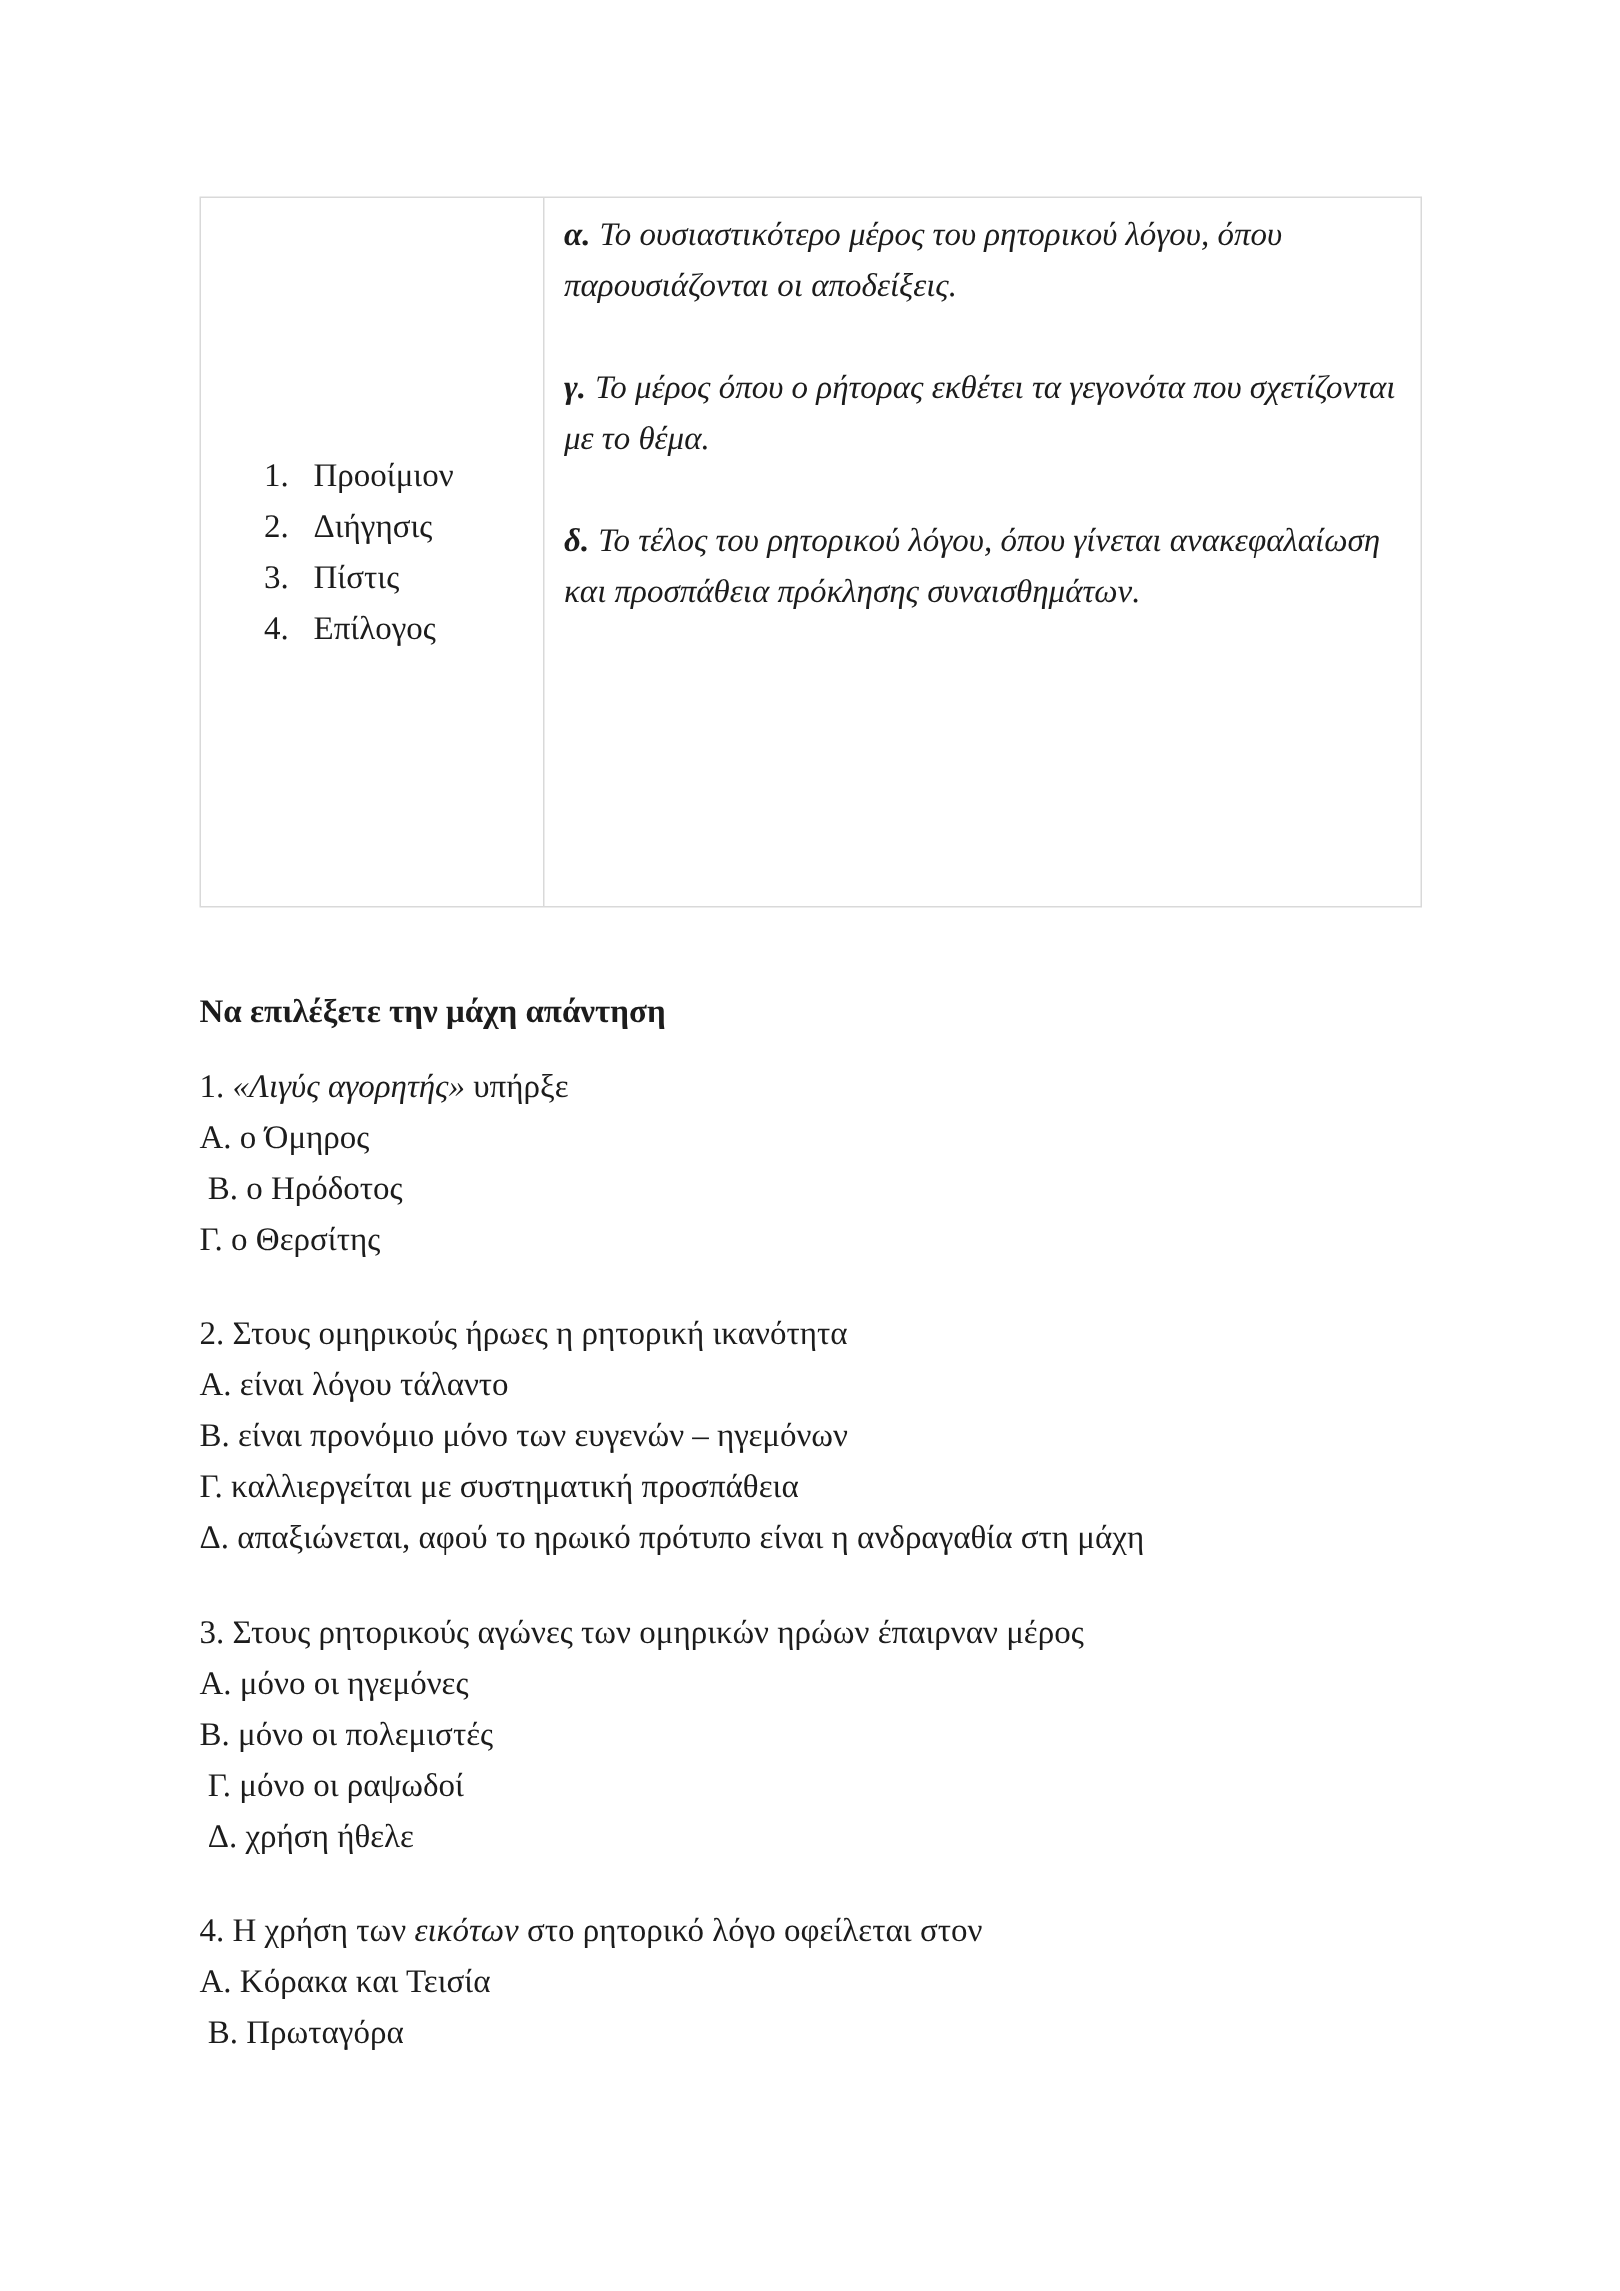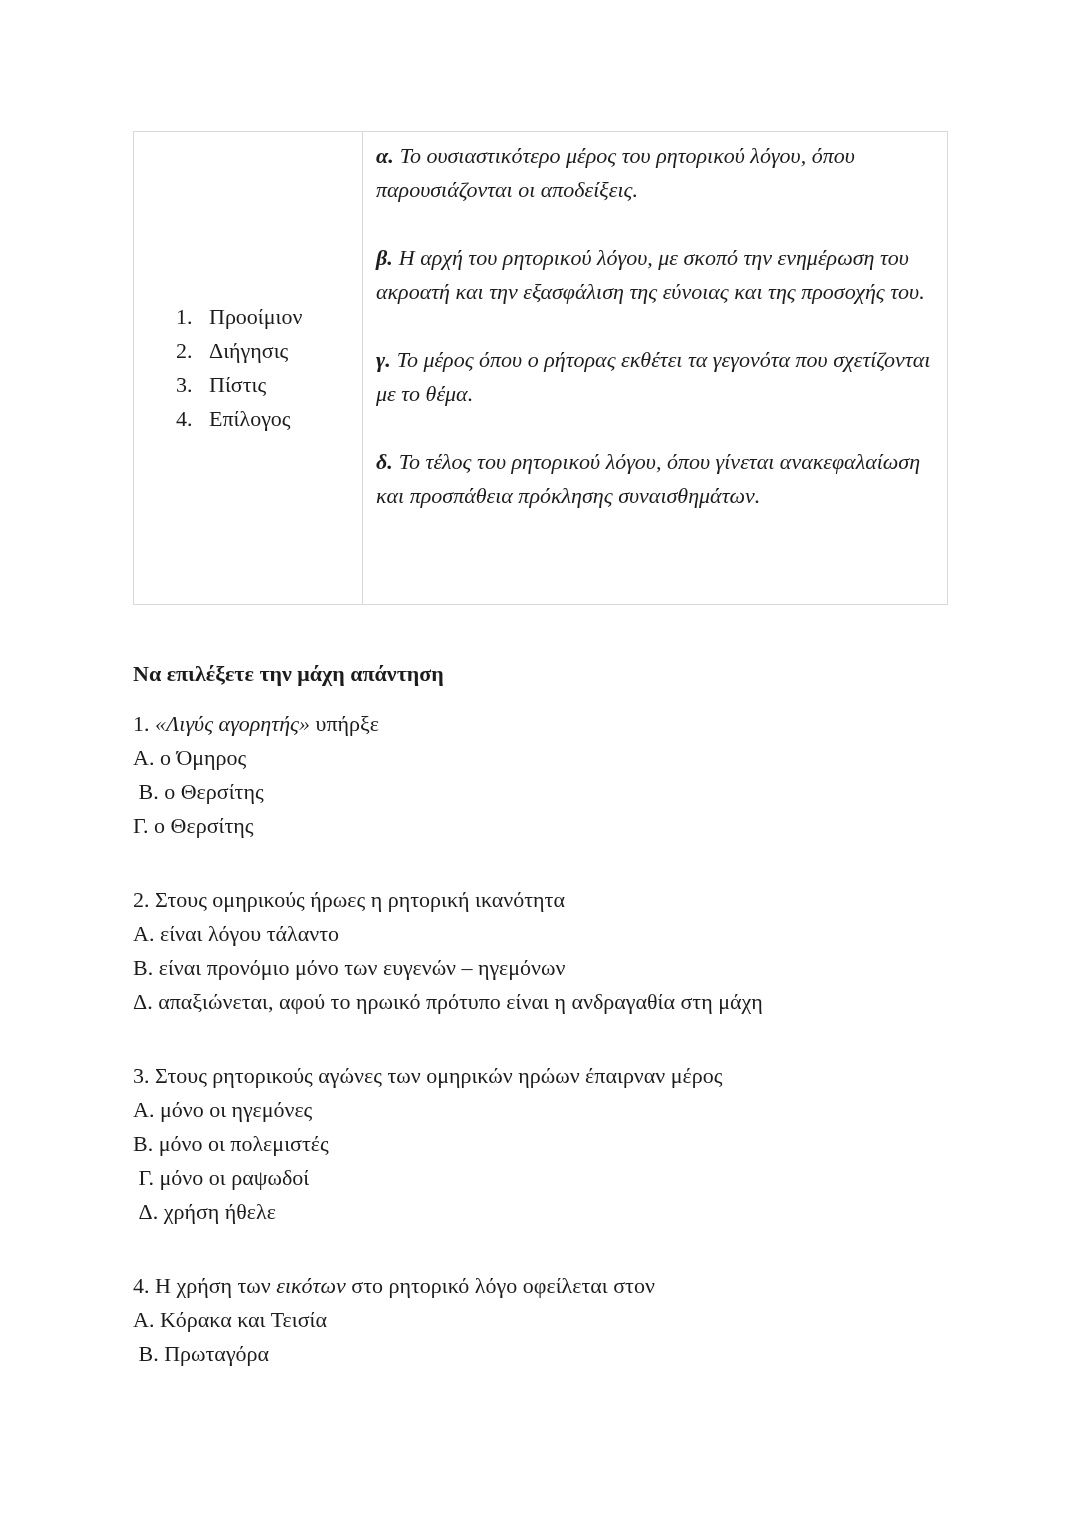--- a/index.html
+++ b/index.html
@@ -65,21 +65,21 @@
     margin-right: 6px;
   }
   
   .quiz-heading {
     font-weight: bold;
     margin-top: 52px;
     margin-bottom: 16px;
     white-space: pre-wrap;
   }
   .question-block { margin: 0; }
-  .question-block + .question-block { margin-top: 40px; }
+  .question-block + .question-block { margin-top: 29px; }
   .q-line, .q-option {
     white-space: pre-wrap;
     line-height: 34px;
   }
   .q-italic { font-style: italic; }
 </style>
 </head>
 <body>
 
 <div class="page">
@@ -102,44 +102,42 @@
         <div class="list-row">
           <span class="list-num">4.</span>
           <span>Επίλογος</span>
         </div>
       </div>
       <div class="match-cell-right">
         <p class="match-para">
           <span class="match-letter">α.</span><span>Το ουσιαστικότερο μέρος του ρητορικού λόγου, όπου παρουσιάζονται οι αποδείξεις.</span>
         </p>
         <p class="match-para">
-          <span class="match-letter">β.</span><span>Η αρχή του ρητορικού λόγου, με σκοπό την ενημέρωση του ακροατή και την εξασφάλιση της εύνοιας και της προσοχής του.</span>
-        </p>
-        <p class="match-para">
           <span class="match-letter">γ.</span><span>Το μέρος όπου ο ρήτορας εκθέτει τα γεγονότα που σχετίζονται με το θέμα.</span>
         </p>
         <p class="match-para">
           <span class="match-letter">δ.</span><span>Το τέλος του ρητορικού λόγου, όπου γίνεται ανακεφαλαίωση και προσπάθεια πρόκλησης συναισθημάτων.</span>
         </p>
       </div>
     </div>
 
     <div class="quiz-heading">Να επιλέξετε την μάχη απάντηση</div>
 
     <div class="question-block">
       <div class="q-line"><span>1. </span><span class="q-italic">«Λιγύς αγορητής»</span><span> υπήρξε</span></div>
       <div class="q-option">Α. ο Όμηρος</div>
-      <div class="q-option"> Β. ο Θερσίτης</div>
+      <div class="q-option"> Β. ο Ηρόδοτος</div>
       <div class="q-option">Γ. ο Θερσίτης</div>
     </div>
 
     <div class="question-block">
       <div class="q-line"><span>2. Στους ομηρικούς ήρωες η ρητορική ικανότητα</span><span class="q-italic"></span><span></span></div>
       <div class="q-option">Α. είναι λόγου τάλαντο</div>
       <div class="q-option">Β. είναι προνόμιο μόνο των ευγενών – ηγεμόνων</div>
+      <div class="q-option">Γ. καλλιεργείται με συστηματική προσπάθεια</div>
       <div class="q-option">Δ. απαξιώνεται, αφού το ηρωικό πρότυπο είναι η ανδραγαθία στη μάχη</div>
     </div>
 
     <div class="question-block">
       <div class="q-line"><span>3. Στους ρητορικούς αγώνες των ομηρικών ηρώων έπαιρναν μέρος</span><span class="q-italic"></span><span></span></div>
       <div class="q-option">Α. μόνο οι ηγεμόνες</div>
       <div class="q-option">Β. μόνο οι πολεμιστές</div>
       <div class="q-option"> Γ. μόνο οι ραψωδοί</div>
       <div class="q-option"> Δ. χρήση ήθελε</div>
     </div>

